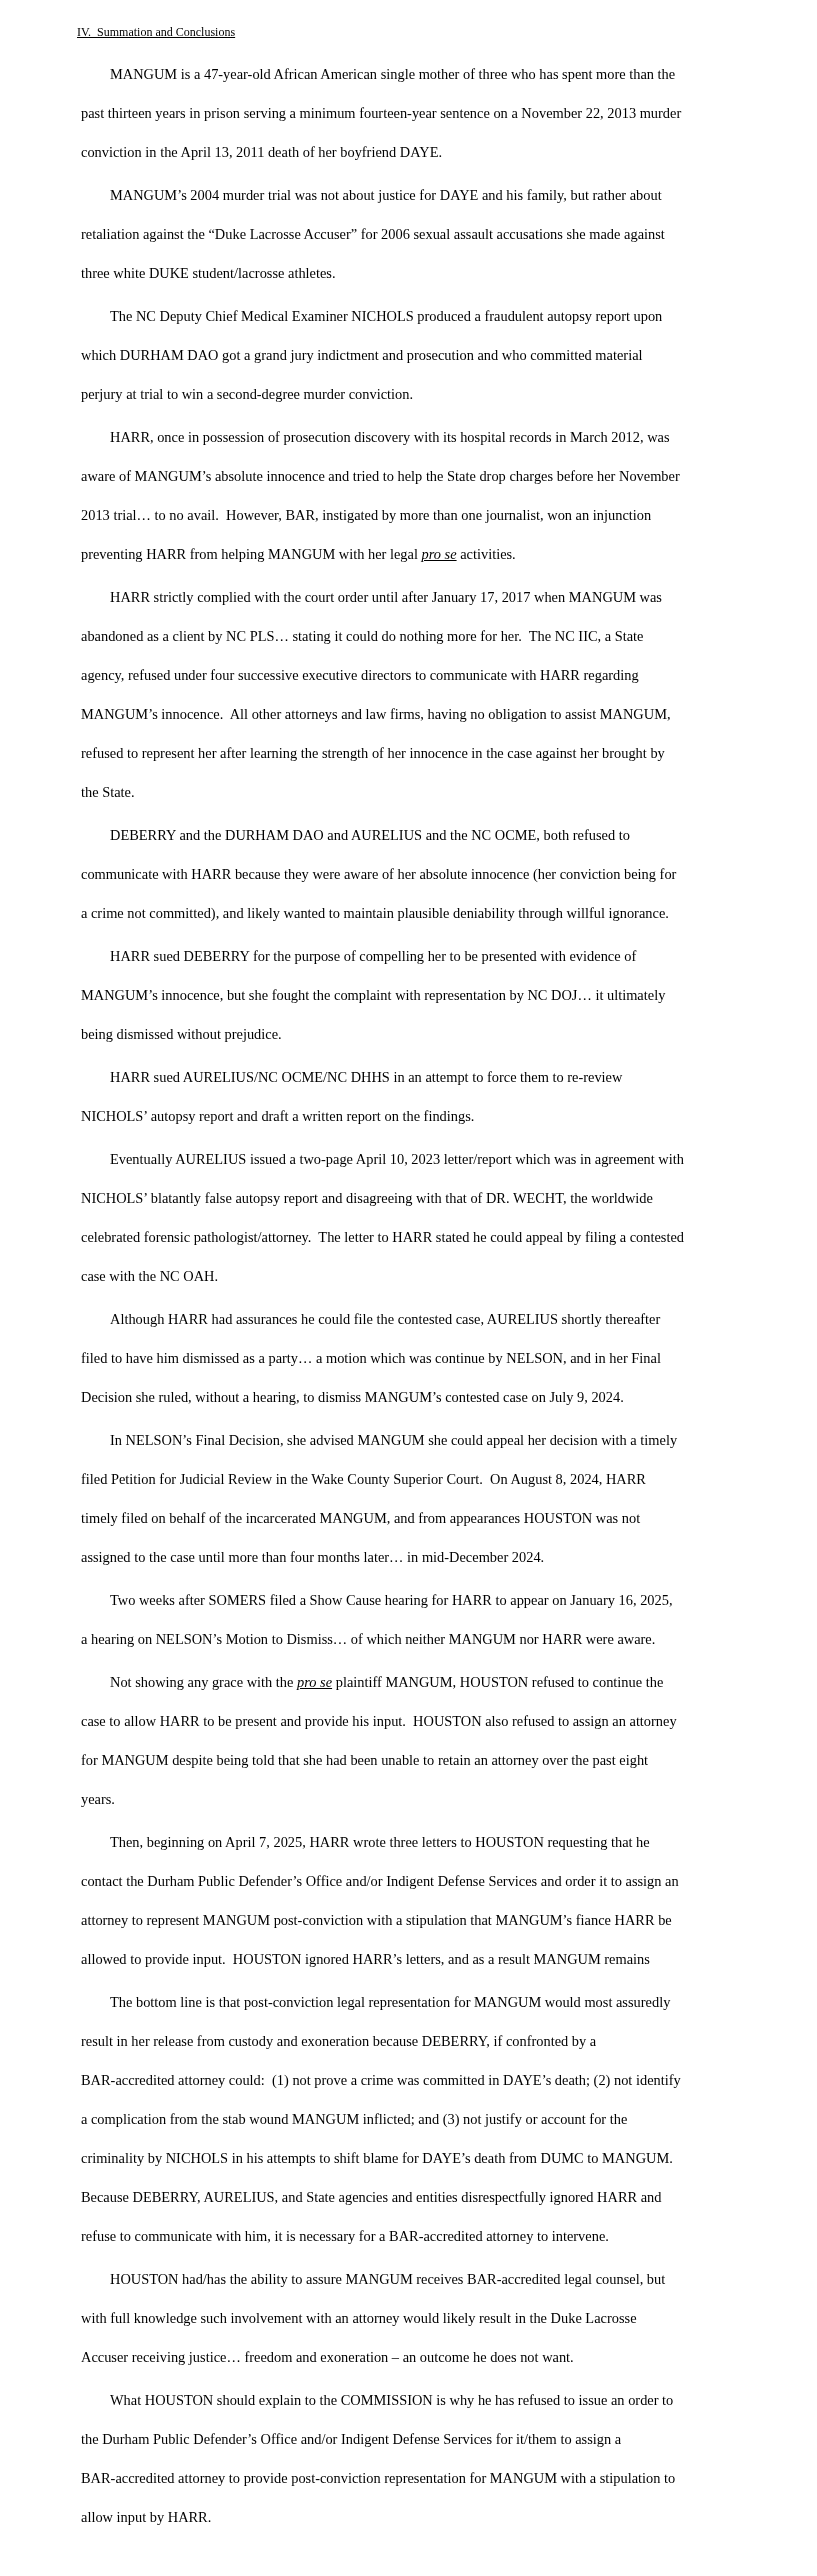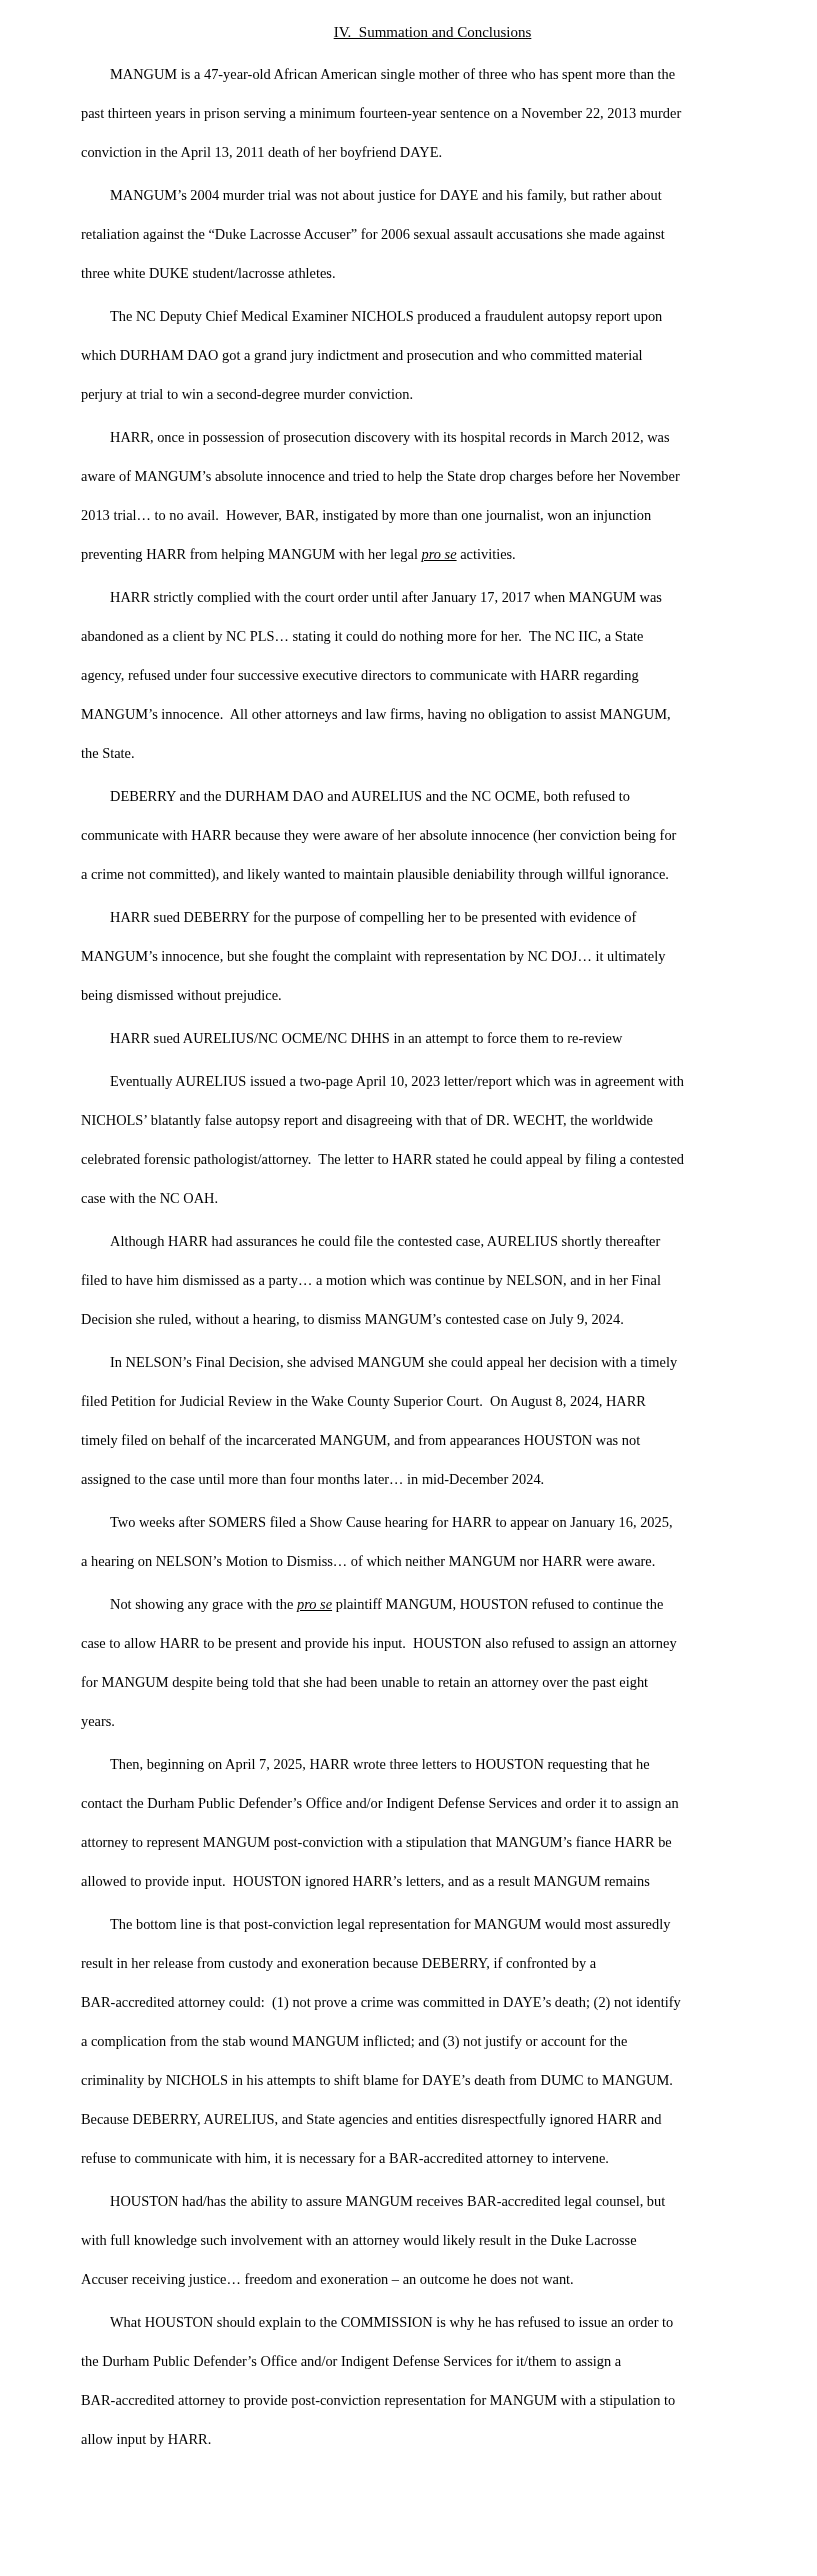--- a/index.html
+++ b/index.html
@@ -15,22 +15,21 @@
     overflow: hidden;
   }
   .page {
     box-sizing: border-box;
     width: 817px;
     height: 2576px;
     padding: 12.5px 29px 0 77px;
     background: #ffffff;
   }
   .doc-title {
-    text-align: center;
-    font-size: 15px;
+    font-size: 12px;
     line-height: 38px;
     white-space: pre;
     font-weight: normal;
     margin: 0;
   }
   .doc-title .underline {
     text-decoration: underline;
   }
   .paragraph {
     margin: 4px;
@@ -74,34 +73,36 @@
         <div class="line indent"><span>HARR, once in possession of prosecution discovery with its hospital records in March 2012, was</span></div>
         <div class="line"><span>aware of MANGUM’s absolute innocence and tried to help the State drop charges before her November</span></div>
         <div class="line"><span>2013 trial… to no avail.  However, BAR, instigated by more than one journalist, won an injunction</span></div>
         <div class="line"><span>preventing HARR from helping MANGUM with her legal </span><em>pro se</em><span> activities.</span></div>
       </div>
       <div class="paragraph">
         <div class="line indent"><span>HARR strictly complied with the court order until after January 17, 2017 when MANGUM was</span></div>
         <div class="line"><span>abandoned as a client by NC PLS… stating it could do nothing more for her.  The NC IIC, a State</span></div>
         <div class="line"><span>agency, refused under four successive executive directors to communicate with HARR regarding</span></div>
         <div class="line"><span>MANGUM’s innocence.  All other attorneys and law firms, having no obligation to assist MANGUM,</span></div>
+        <div class="line"><span>refused to represent her after learning the strength of her innocence in the case against her brought by</span></div>
         <div class="line"><span>the State.</span></div>
       </div>
       <div class="paragraph">
         <div class="line indent"><span>DEBERRY and the DURHAM DAO and AURELIUS and the NC OCME, both refused to</span></div>
         <div class="line"><span>communicate with HARR because they were aware of her absolute innocence (her conviction being for</span></div>
         <div class="line"><span>a crime not committed), and likely wanted to maintain plausible deniability through willful ignorance.</span></div>
       </div>
       <div class="paragraph">
         <div class="line indent"><span>HARR sued DEBERRY for the purpose of compelling her to be presented with evidence of</span></div>
         <div class="line"><span>MANGUM’s innocence, but she fought the complaint with representation by NC DOJ… it ultimately</span></div>
         <div class="line"><span>being dismissed without prejudice.</span></div>
       </div>
       <div class="paragraph">
         <div class="line indent"><span>HARR sued AURELIUS/NC OCME/NC DHHS in an attempt to force them to re-review</span></div>
+        <div class="line"><span>NICHOLS’ autopsy report and draft a written report on the findings.</span></div>
       </div>
       <div class="paragraph">
         <div class="line indent"><span>Eventually AURELIUS issued a two-page April 10, 2023 letter/report which was in agreement with</span></div>
         <div class="line"><span>NICHOLS’ blatantly false autopsy report and disagreeing with that of DR. WECHT, the worldwide</span></div>
         <div class="line"><span>celebrated forensic pathologist/attorney.  The letter to HARR stated he could appeal by filing a contested</span></div>
         <div class="line"><span>case with the NC OAH.</span></div>
       </div>
       <div class="paragraph">
         <div class="line indent"><span>Although HARR had assurances he could file the contested case, AURELIUS shortly thereafter</span></div>
         <div class="line"><span>filed to have him dismissed as a party… a motion which was continue by NELSON, and in her Final</span></div>

